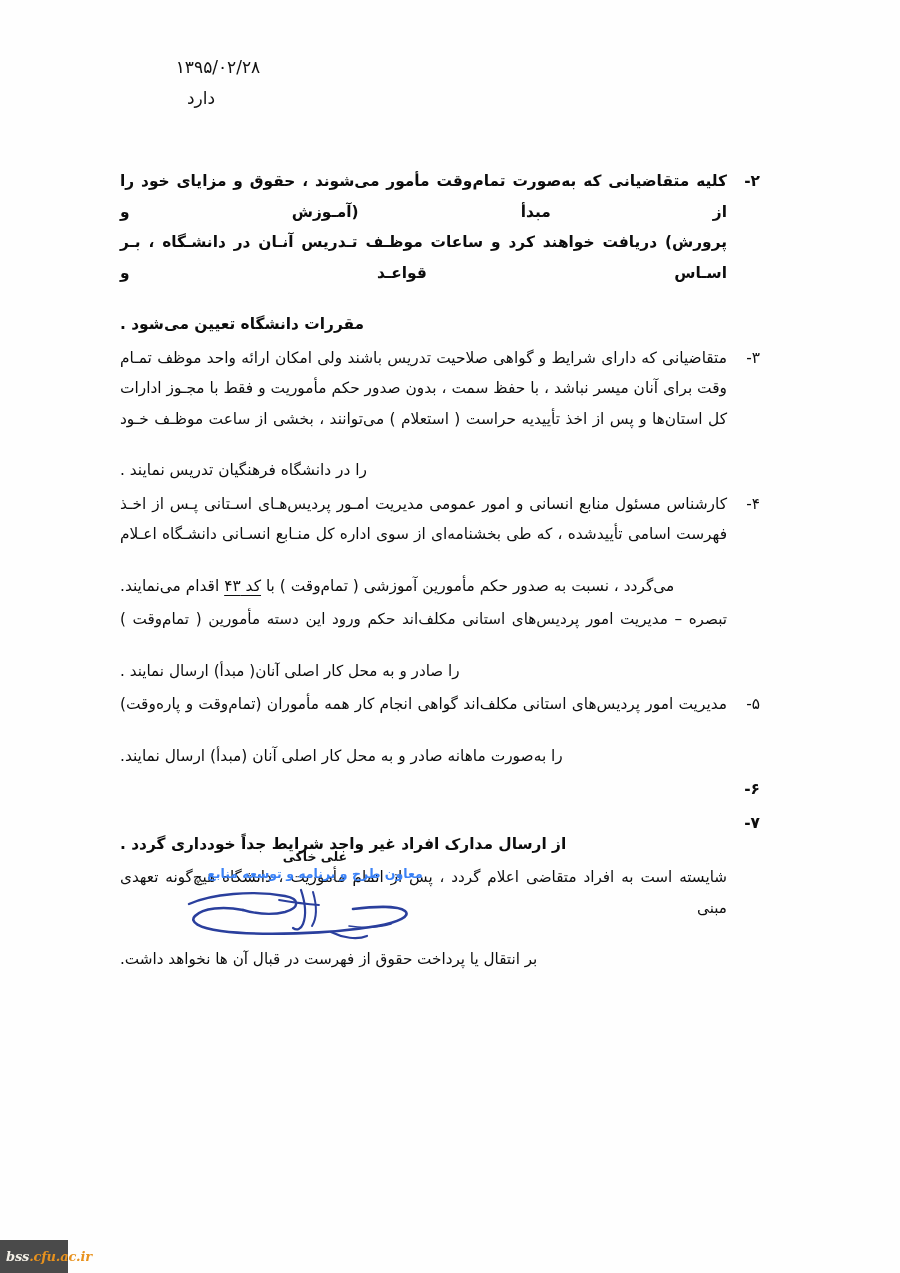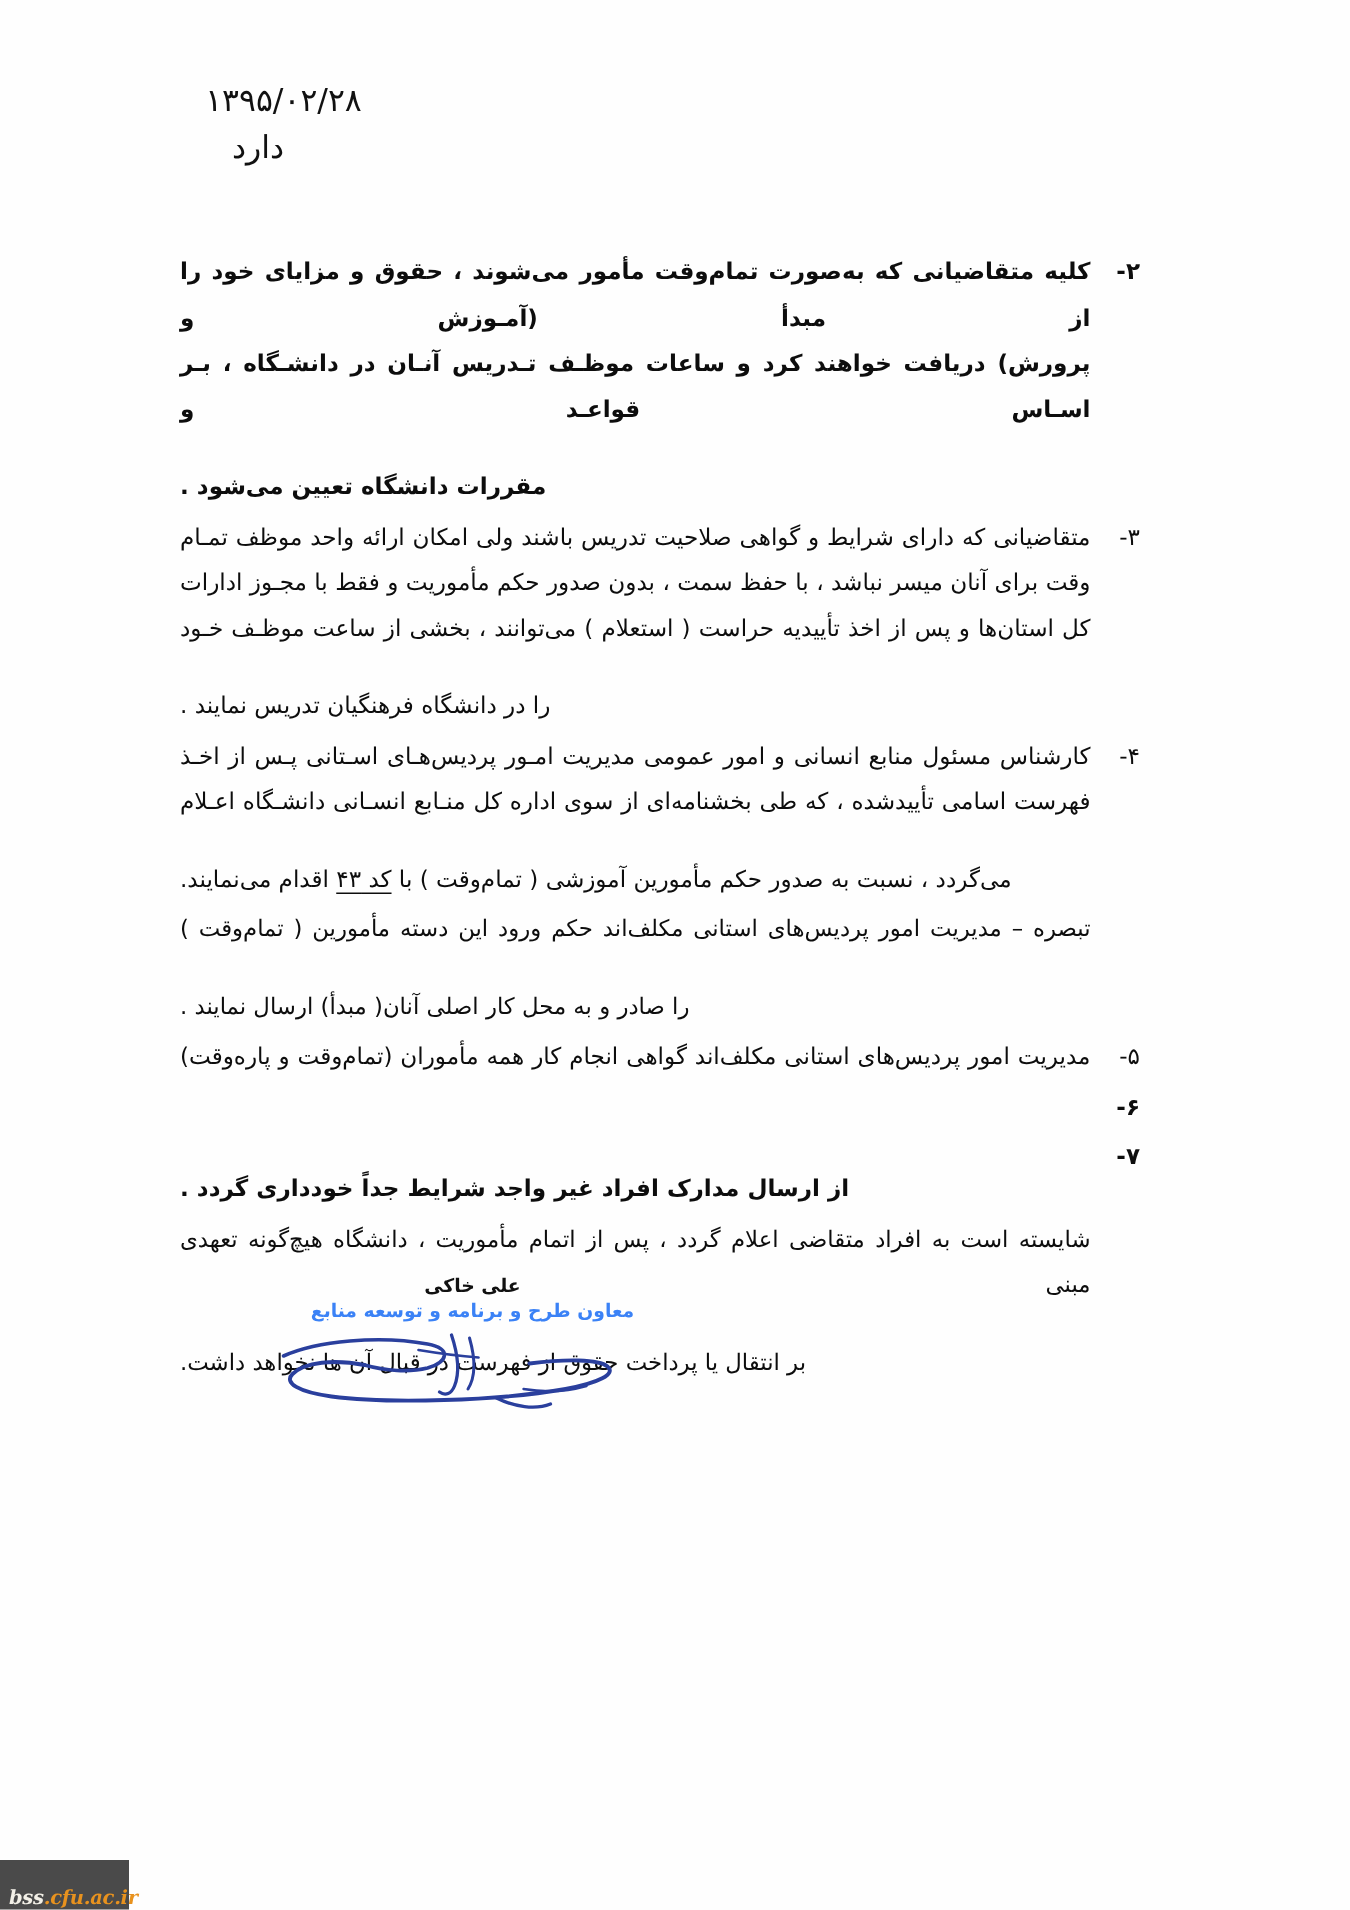--- a/index.html
+++ b/index.html
@@ -19,25 +19,25 @@
   .page {
     position: absolute;
     inset: 0;
     background: #fefefe;
   }
 
   
   .header-block {
     position: absolute;
     top: 52px;
-    right: 598px;
+    right: 569px;
     width: 220px;
     text-align: center;
     direction: rtl;
-    font-size: 21px;
+    font-size: 17px;
     line-height: 31px;
     letter-spacing: 0.3px;
     color: #111;
   }
   .header-block .hdr-line {
     white-space: nowrap;
   }
   .header-block .hdr-date   { padding-right: 6px; }
   .header-block .hdr-ref    { padding-right: 0px; }
   .header-block .hdr-attach { padding-right: 40px; }
@@ -131,25 +131,25 @@
     width: 270px;
     height: 70px;
     pointer-events: none;
   }
 
   
   .watermark {
     position: absolute;
     left: 0px;
     bottom: 0px;
-    width: 86px;
+    width: 68px;
     height: 33px;
     background: #4a4a4a;
     display: flex;
-    align-items: flex-end;
+    align-items: center;
     justify-content: flex-start;
     padding-left: 6px;
     box-sizing: border-box;
     direction: ltr;
   }
   .watermark .wm-text {
     font-family: "DejaVu Serif", "Liberation Serif", serif;
     font-weight: bold;
     font-style: italic;
     font-size: 13px;
@@ -201,20 +201,21 @@
 
     <div class="plain-para">
       <span class="line j">تبصره – مدیریت امور پردیس‌های استانی مکلف‌اند حکم ورود این دسته مأمورین ( تمام‌وقت )</span>
       <span class="line left">را صادر و به محل کار اصلی آنان( مبدأ) ارسال نمایند .</span>
     </div>
 
     <div class="item">
       <div class="marker">۵-</div>
       <div class="content">
         <span class="line j">مدیریت امور پردیس‌های استانی مکلف‌اند گواهی انجام کار همه مأموران (تمام‌وقت و پاره‌وقت)</span>
+        <span class="line left">را به‌صورت ماهانه صادر و به محل کار اصلی آنان (مبدأ) ارسال نمایند.</span>
       </div>
     </div>
 
     <div class="item bold">
       <div class="marker">۶-</div>
       <div class="content">
       </div>
     </div>
 
     <div class="item bold">

